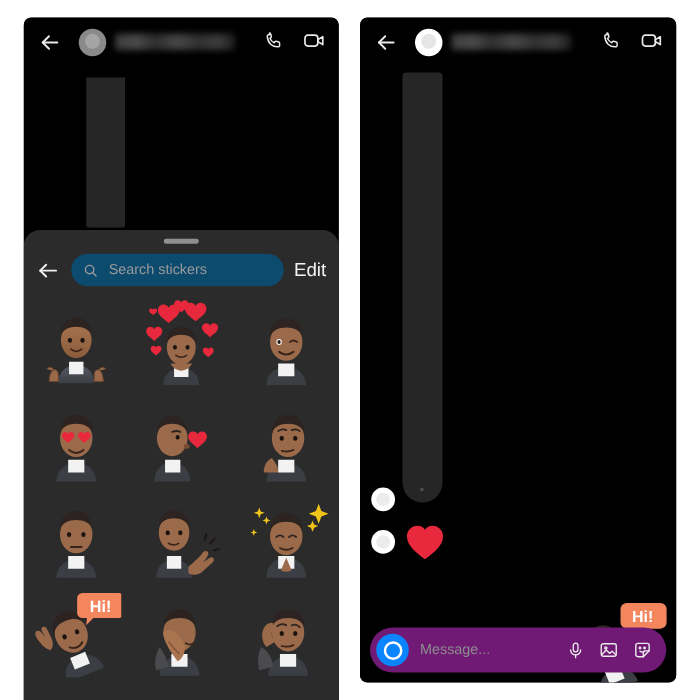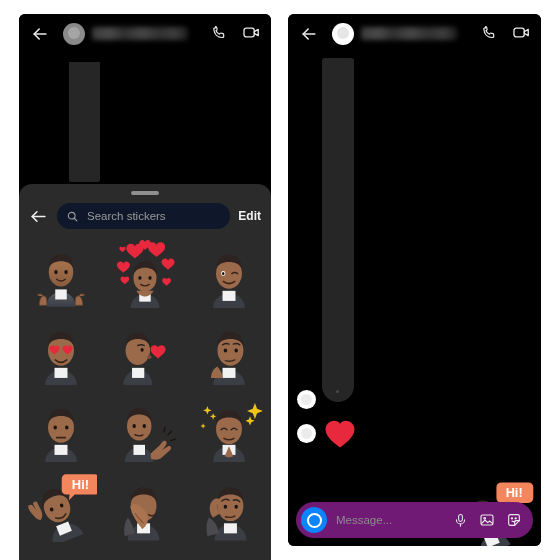--- a/index.html
+++ b/index.html
@@ -67,25 +67,25 @@
   .composer-icons svg{display:block;}
 
   
   .sticker-sheet{position:absolute;left:0;right:0;bottom:0;top:170px;background:#2b2b2b;
      border-radius:13px 13px 0 0;overflow:hidden;}
   .grabber{position:absolute;left:50%;transform:translateX(-50%);top:7px;width:28px;height:4px;
      border-radius:2px;background:#8f8f8f;}
   .sheet-topbar{position:absolute;left:0;right:0;top:16px;height:32px;display:flex;align-items:center;padding:0 8px;
      box-sizing:border-box;}
   .sheet-back{width:22px;height:22px;flex:0 0 auto;display:flex;align-items:center;justify-content:center;}
-  .search-field{flex:1 1 auto;height:26px;background:#0f172a;border-radius:13px;display:flex;align-items:center;
+  .search-field{flex:1 1 auto;height:26px;background:#0c4a6e;border-radius:13px;display:flex;align-items:center;
      margin:0 8px;padding:0 9px;box-sizing:border-box;}
   .search-field .q{flex:0 0 auto;display:flex;align-items:center;}
   .search-ph{color:#9a9a9a;font-size:11.5px;margin-left:8px;white-space:nowrap;}
-  .edit-btn{color:#f2f2f2;font-size:12px;font-weight:bold;flex:0 0 auto;padding-right:2px;}
+  .edit-btn{color:#f2f2f2;font-size:15px;font-weight:normal;flex:0 0 auto;padding-right:2px;}
 
   .sticker-grid{position:absolute;left:0;right:0;top:52px;bottom:0;
      display:grid;grid-template-columns:repeat(3,1fr);grid-auto-rows:77px;}
   .sticker-cell{position:relative;display:flex;align-items:center;justify-content:center;}
   .sticker-cell svg{display:block;}
   .sz-b{width:72px;height:72px;}
 </style>
 </head>
 <body>
 

